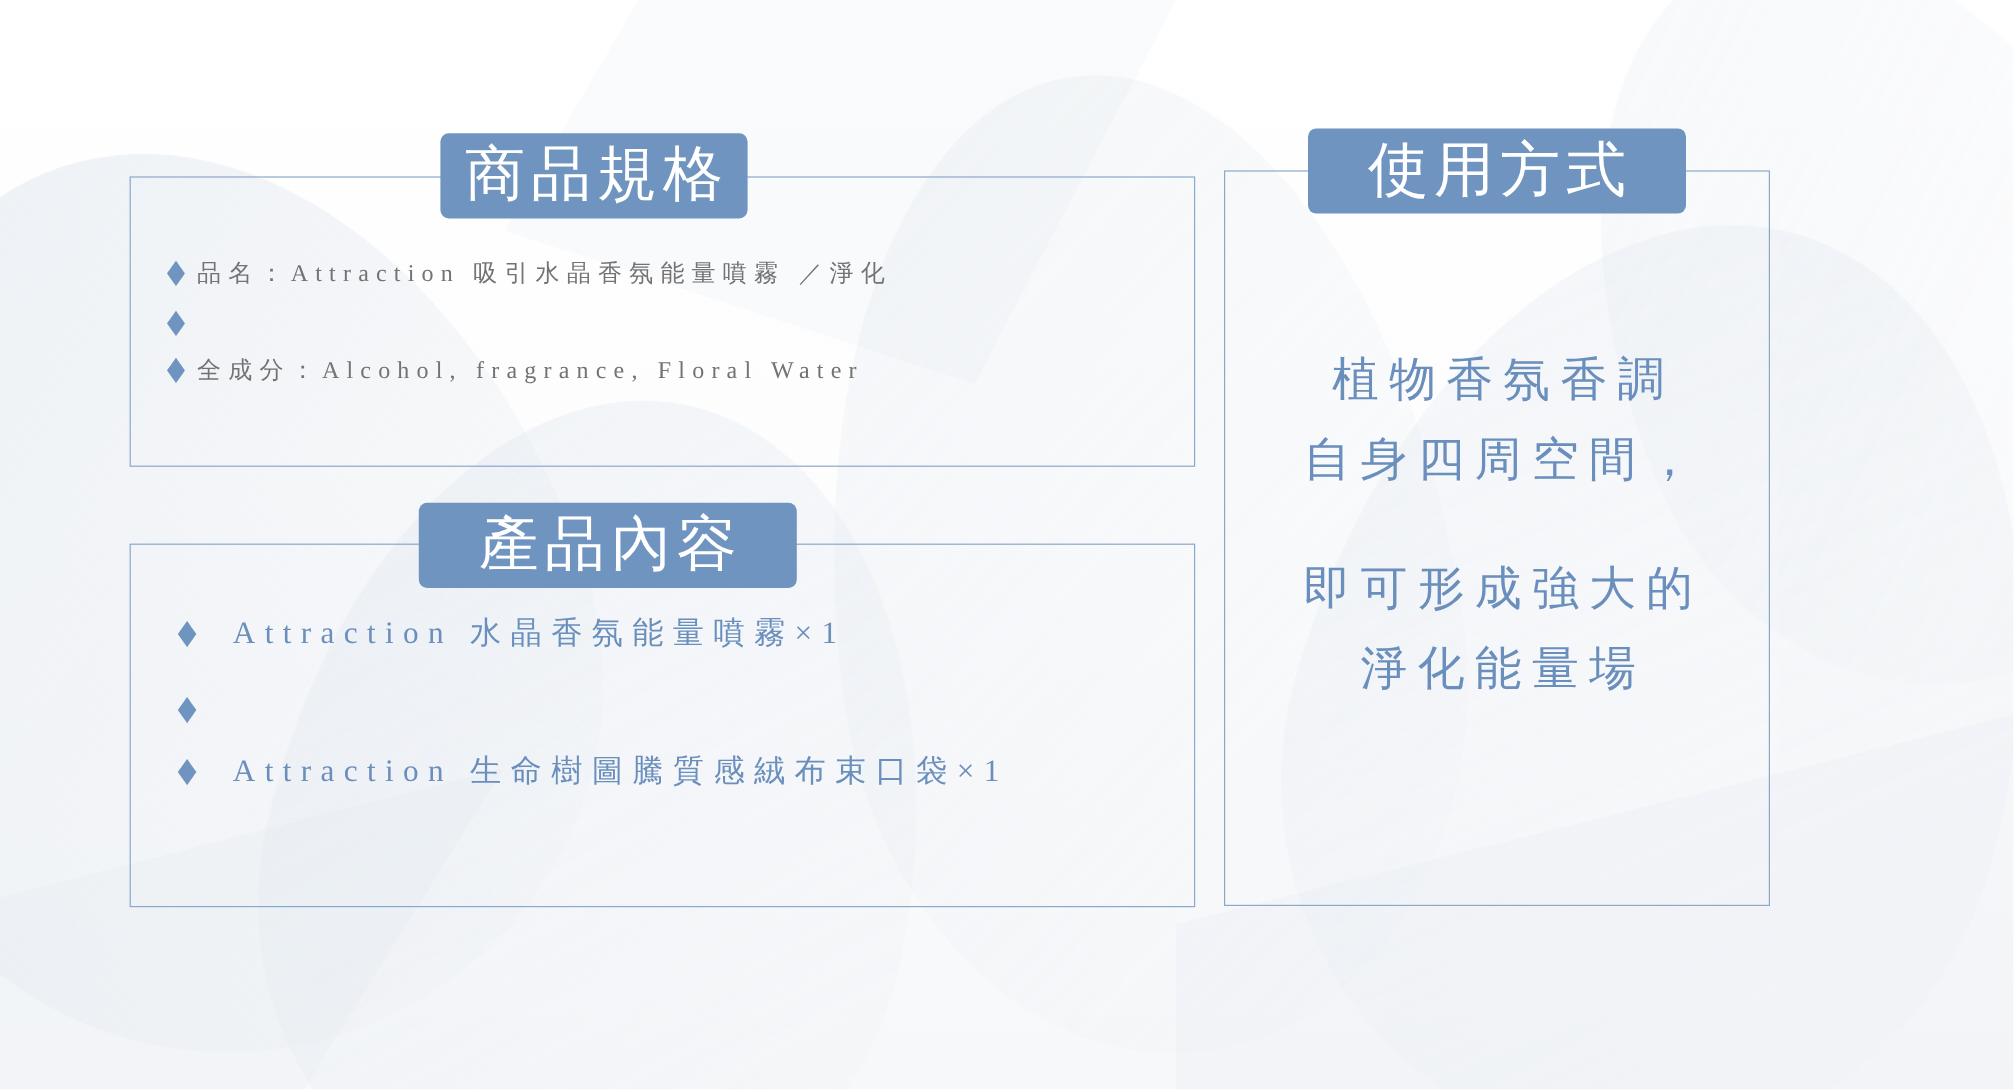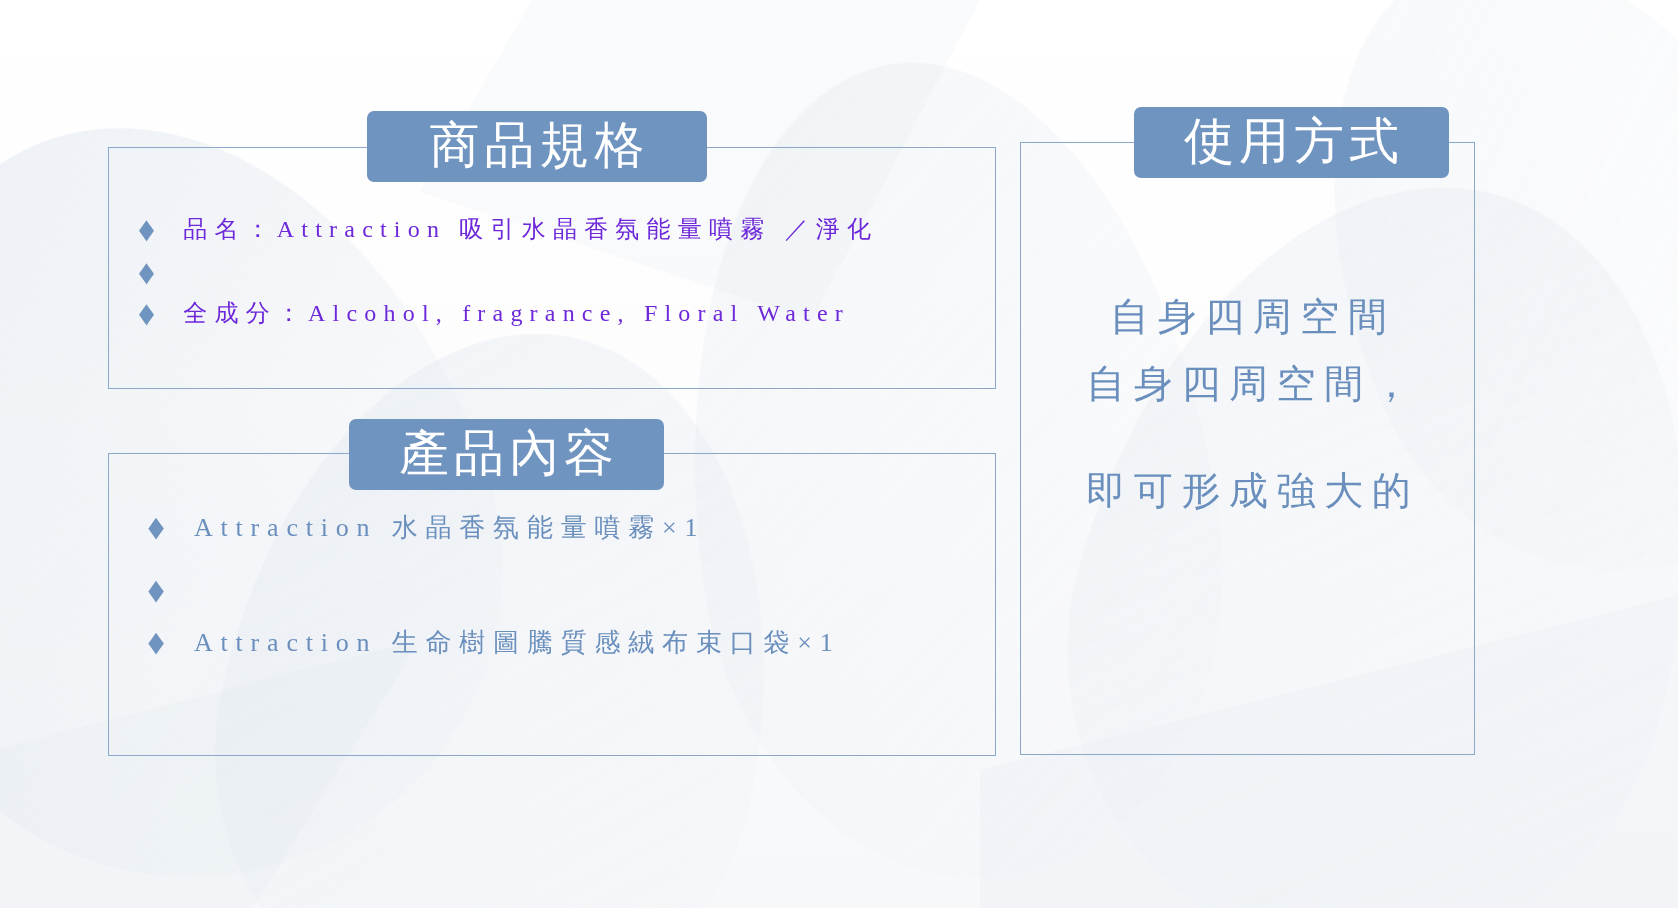--- a/index.html
+++ b/index.html
@@ -81,23 +81,23 @@
     font-family: "Liberation Serif", "DejaVu Serif", serif;
     font-weight: 400;
     letter-spacing: 0.10em;
     text-indent: 0.10em;
     white-space: nowrap;
     z-index: 5;
     line-height: 1;
     padding-bottom: 4px;
     box-sizing: border-box;
   }
-  .badge-spec    { left: 259px; top: 111px; width: 340px; height: 71px; font-size: 50px; }
+  .badge-spec    { left: 259px; top: 111px; width: 256px; height: 71px; font-size: 50px; }
   .badge-content { left: 241px; top: 419px; width: 315px; height: 71px; font-size: 50px; }
-  .badge-usage   { left:  70px; top: 107px; width: 315px; height: 71px; font-size: 50px; margin-left: 44px; }
+  .badge-usage   { left:  70px; top: 107px; width: 315px; height: 71px; font-size: 50px; }
 
   
   .spec-list {
     position: absolute;
     left: 28px;
     top: 66px;
     width: 850px;
   }
   .spec-row {
     display: flex;
@@ -109,25 +109,24 @@
   .dia {
     color: #6f94c0;
     font-size: 25px;
     line-height: 1;
     flex: 0 0 auto;
     margin-right: 8px;
     transform: scaleX(0.78) scaleY(1.1);
     transform-origin: center;
   }
   .spec-text {
-    color: #6d28d9;
-    font-size: 24px;
+    color: #737373;
+    font-size: 20px;
     letter-spacing: 0.30em;
     line-height: 1.28;
-    margin-left: 19px;
   }
 
   
   .content-list {
     position: absolute;
     left: 37px;
     top: 56px;
     width: 840px;
   }
   .content-row {
@@ -235,23 +234,24 @@
       </div>
     </div>
     <div class="badge badge-content">產品內容</div>
 
   </div>
 
   <div class="col-right">
 
     <div class="card card-usage">
       <div class="usage-body">
-        <span class="usage-line">自身四周空間</span>
+        <span class="usage-line">植物香氛香調</span>
         <span class="usage-line">自身四周空間，</span>
         <span class="gap"></span>
         <span class="usage-line">即可形成強大的</span>
+        <span class="usage-line">淨化能量場</span>
       </div>
     </div>
     <div class="badge badge-usage">使用方式</div>
 
   </div>
 
 </div>
 
 </body></html>

